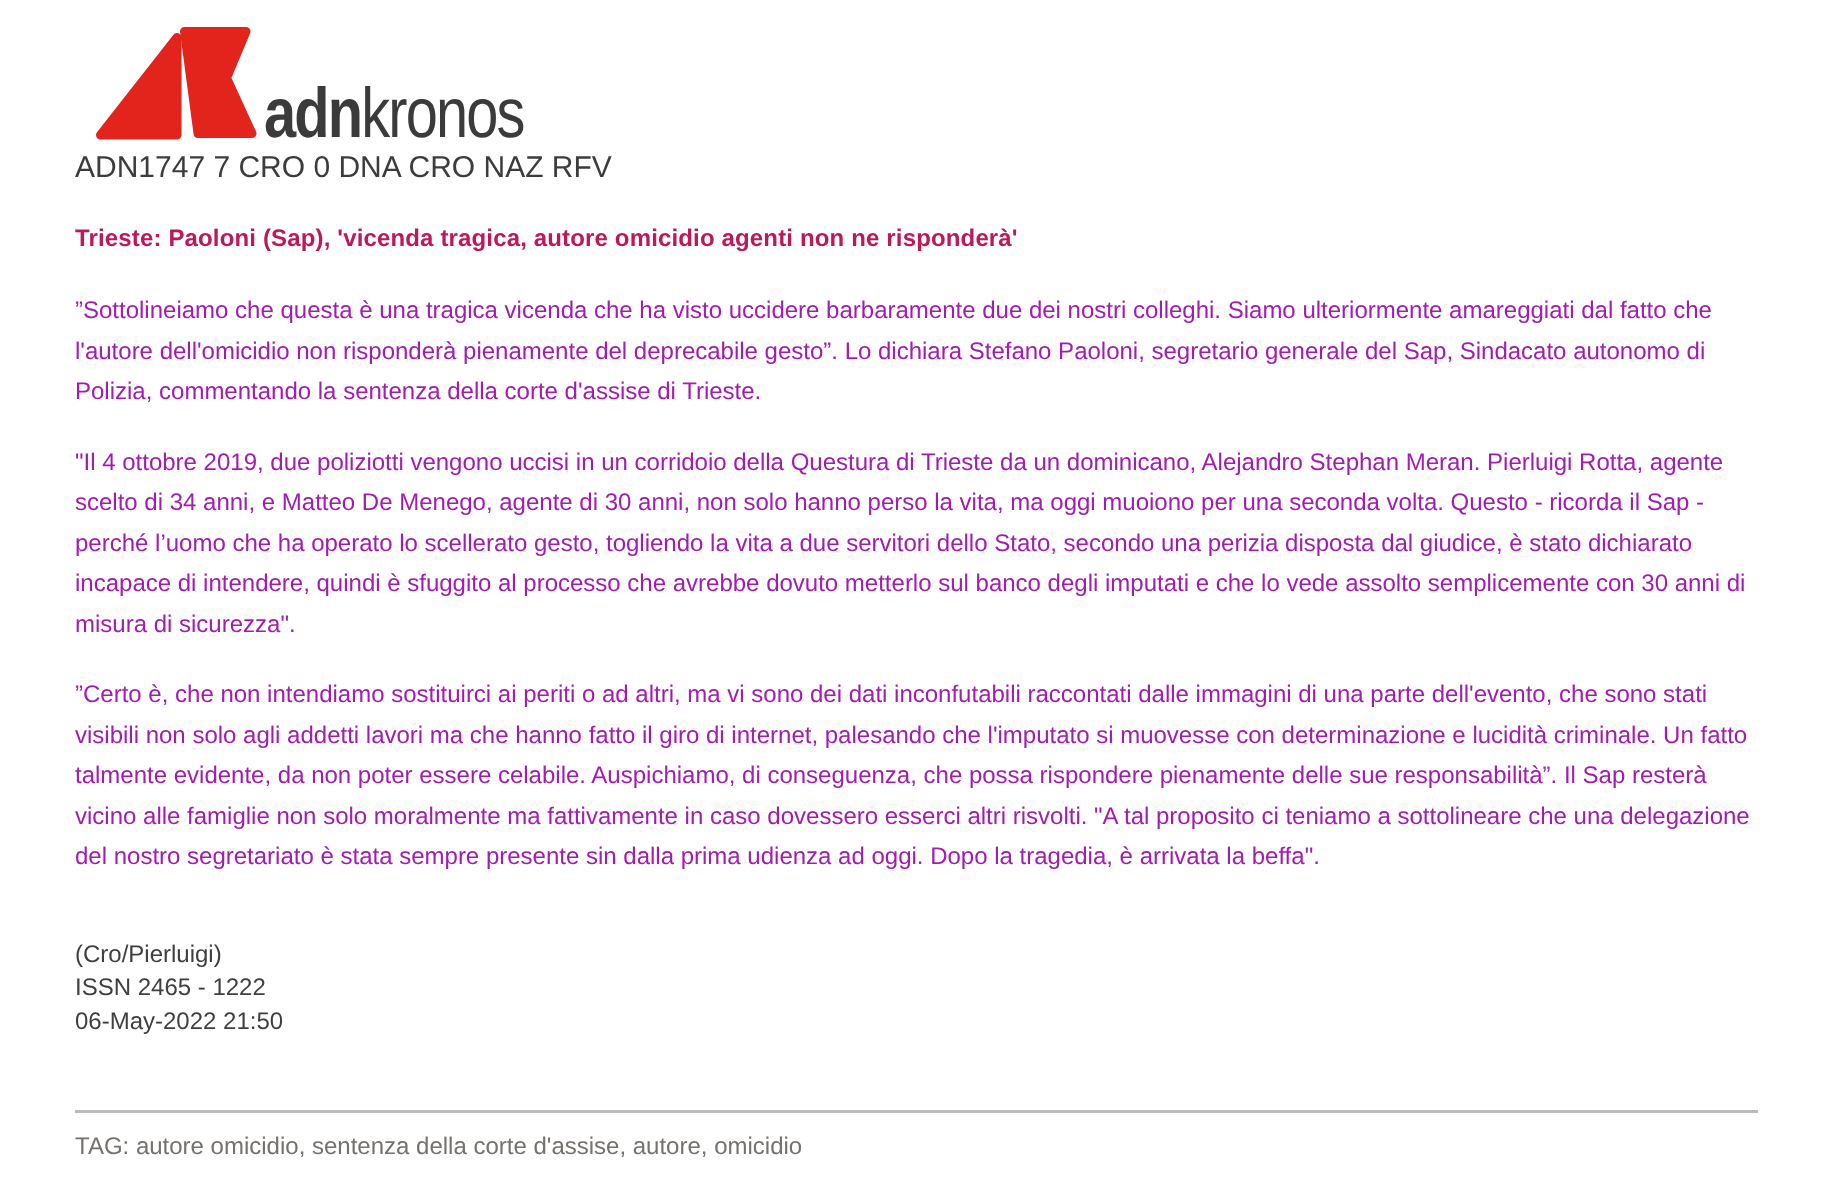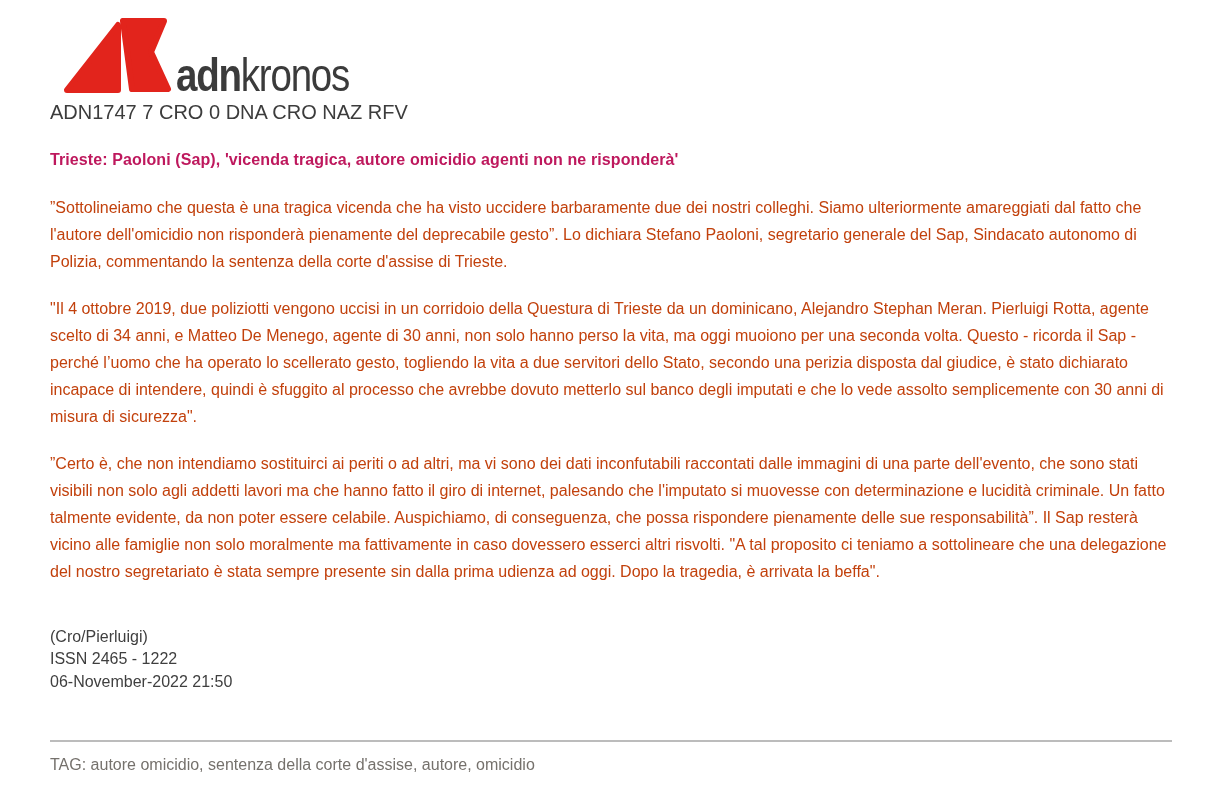--- a/index.html
+++ b/index.html
@@ -37,21 +37,21 @@
     color: #be185d;
     letter-spacing: 0.1px;
   }
   .article {
     margin-top: 24px;
   }
   .article p {
     margin: 0;
     font-size: 16px;
     line-height: 27px;
-    color: #c2410c;
+    color: #a21caf;
   }
   .article p + p {
     margin-top: 20px;
   }
   .signature {
     margin-top: 42px;
     font-size: 16px;
     line-height: 20px;
   }
   .meta {
@@ -94,21 +94,21 @@
     <p>”Sottolineiamo che questa è una tragica vicenda che ha visto uccidere barbaramente due dei nostri colleghi. Siamo ulteriormente amareggiati dal fatto che l'autore dell'omicidio non risponderà pienamente del deprecabile gesto”. Lo dichiara Stefano Paoloni, segretario generale del Sap, Sindacato autonomo di Polizia, commentando la sentenza della corte d'assise di Trieste.</p>
     <p>"Il 4 ottobre 2019, due poliziotti vengono uccisi in un corridoio della Questura di Trieste da un dominicano, Alejandro Stephan Meran. Pierluigi Rotta, agente scelto di 34 anni, e Matteo De Menego, agente di 30 anni, non solo hanno perso la vita, ma oggi muoiono per una seconda volta. Questo - ricorda il Sap - perché l’uomo che ha operato lo scellerato gesto, togliendo la vita a due servitori dello Stato, secondo una perizia disposta dal giudice, è stato dichiarato incapace di intendere, quindi è sfuggito al processo che avrebbe dovuto metterlo sul banco degli imputati e che lo vede assolto semplicemente con 30 anni di misura di sicurezza".</p>
     <p>”Certo è, che non intendiamo sostituirci ai periti o ad altri, ma vi sono dei dati inconfutabili raccontati dalle immagini di una parte dell'evento, che sono stati visibili non solo agli addetti lavori ma che hanno fatto il giro di internet, palesando che l'imputato si muovesse con determinazione e lucidità criminale. Un fatto talmente evidente, da non poter essere celabile. Auspichiamo, di conseguenza, che possa rispondere pienamente delle sue responsabilità”. Il Sap resterà vicino alle famiglie non solo moralmente ma fattivamente in caso dovessero esserci altri risvolti. "A tal proposito ci teniamo a sottolineare che una delegazione del nostro segretariato è stata sempre presente sin dalla prima udienza ad oggi. Dopo la tragedia, è arrivata la beffa".</p>
   </main>
 
   <footer>
     <div class="signature">(Cro/Pierluigi)</div>
 
     <div class="meta">
       <div>ISSN 2465 - 1222</div>
-      <div>06-November-2022 21:50</div>
+      <div>06-May-2022 21:50</div>
     </div>
 
     <hr class="divider">
 
     <div class="tag-line">TAG: autore omicidio, sentenza della corte d'assise, autore, omicidio</div>
   </footer>
 
 </div>
 
 </body></html>

